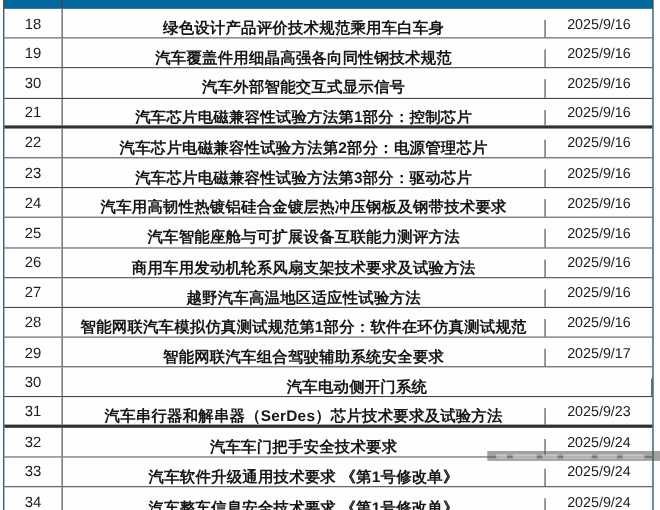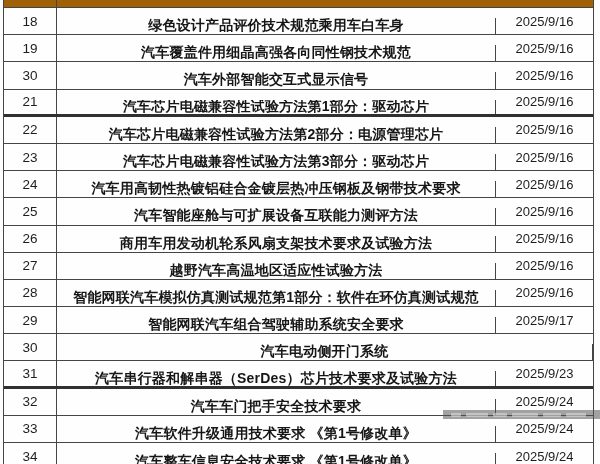--- a/index.html
+++ b/index.html
@@ -18,21 +18,21 @@
   .table-wrap {
     position: absolute;
     left: 3px;
     top: 0;
     width: 591px;
     height: 464px;
     display: flex;
     flex-direction: column;
     border-left: 1.5px solid #454545;
     border-right: 1.5px solid #454545;
-    background: #a16207;
+    background: #0369a1;
     box-sizing: border-box;
   }
   
   .partial-row {
     height: 8px;
     flex: 0 0 8px;
     display: flex;
     border-bottom: 1.5px solid #454545;
     box-sizing: border-box;
   }
@@ -152,21 +152,21 @@
   </div>
 
   <div class="row">
     <div class="cell-num">30</div>
     <div class="cell-title">汽车外部智能交互式显示信号</div>
     <div class="cell-date">2025/9/16</div>
   </div>
 
   <div class="row thick">
     <div class="cell-num">21</div>
-    <div class="cell-title">汽车芯片电磁兼容性试验方法第1部分：驱动芯片</div>
+    <div class="cell-title">汽车芯片电磁兼容性试验方法第1部分：控制芯片</div>
     <div class="cell-date">2025/9/16</div>
   </div>
 
   <div class="row">
     <div class="cell-num">22</div>
     <div class="cell-title">汽车芯片电磁兼容性试验方法第2部分：电源管理芯片</div>
     <div class="cell-date">2025/9/16</div>
   </div>
 
   <div class="row">

